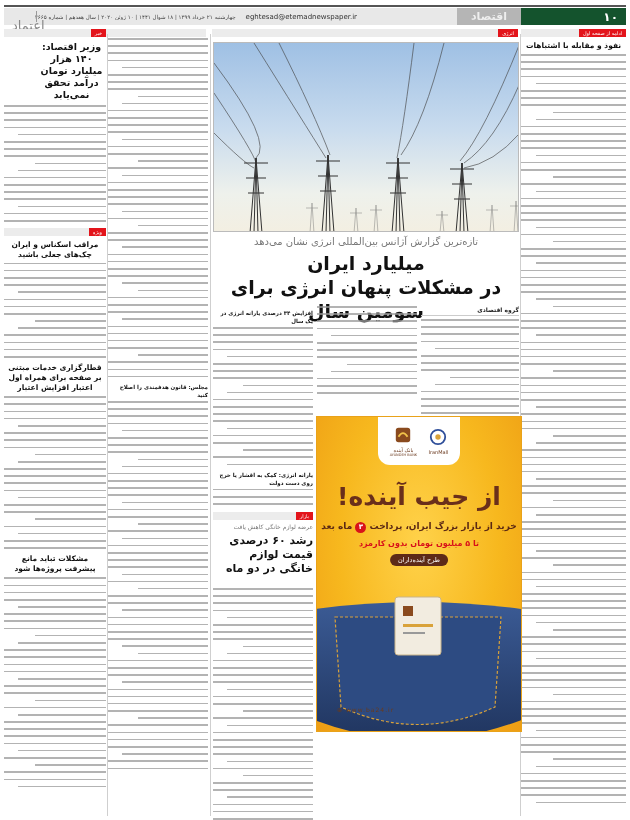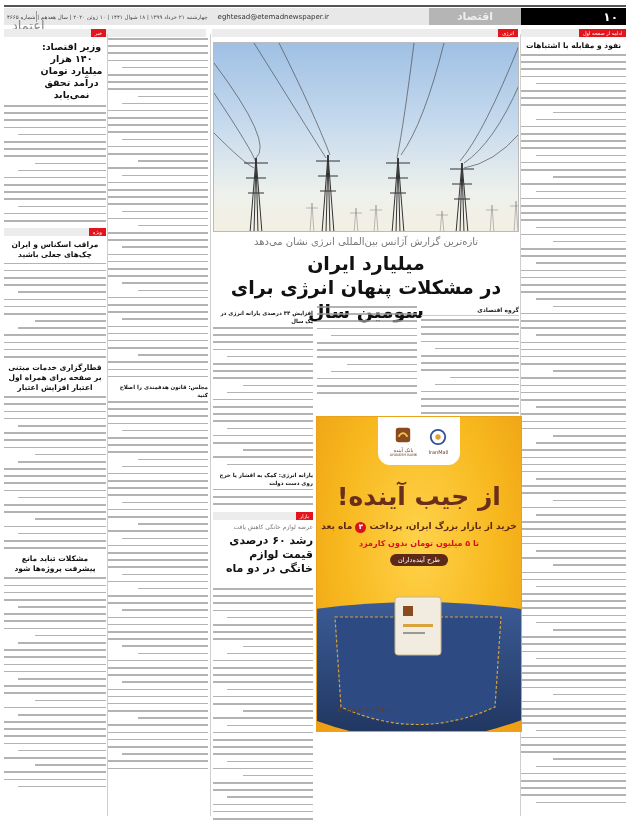--- a/index.html
+++ b/index.html
@@ -2,22 +2,22 @@
 <html><head>
 <meta charset="utf-8">
 <style>
   * { box-sizing: border-box; margin: 0; padding: 0; }
   html, body { width: 630px; height: 820px; background: #ffffff; overflow: hidden; }
   body { font-family: "DejaVu Sans", sans-serif; color: #222; direction: rtl; position: relative; }
 
   
   .topline { position: absolute; top: 5px; left: 4px; right: 4px; height: 2px; background: #555; }
   .header { position: absolute; top: 8px; left: 4px; right: 4px; height: 17px; background: #e8e8e8; display: flex; align-items: center; }
-  .hdr-num { width: 105px; height: 17px; background: #000000; color: #fff; font-size: 12px; font-weight: bold; display: flex; align-items: center; padding-right: 8px; }
-  .hdr-section { width: 92px; height: 17px; background: #b5b5b5; color: #eee; font-size: 11px; font-weight: bold; display: flex; align-items: center; justify-content: center; }
+  .hdr-num { width: 105px; height: 17px; background: #14532d; color: #fff; font-size: 12px; font-weight: bold; display: flex; align-items: center; padding-right: 8px; }
+  .hdr-section { width: 64px; height: 17px; background: #b5b5b5; color: #eee; font-size: 11px; font-weight: bold; display: flex; align-items: center; justify-content: center; }
   .hdr-email { flex: 0 0 auto; font-size: 7px; color: #333; direction: ltr; padding: 0 10px; margin-right: 90px; font-family: "DejaVu Sans", sans-serif; }
   .hdr-date { flex: 1; font-size: 5.5px; color: #444; text-align: left; padding-left: 40px; white-space: nowrap; overflow: hidden; }
   .hdr-logo { position: absolute; left: 8px; top: 10px; font-size: 13px; color: #888; direction: rtl; }
   .hdr-sep { position: absolute; left: 32px; top: 3px; width: 1px; height: 11px; background: #999; }
 
   
   .rubric { position: absolute; height: 8px; background: #ececec; }
   .rubric .tag { position: absolute; right: 0; top: 0; height: 8px; background: #e3141b; color: #fff; font-size: 5px; padding: 0 4px; line-height: 8px; }
 
   

